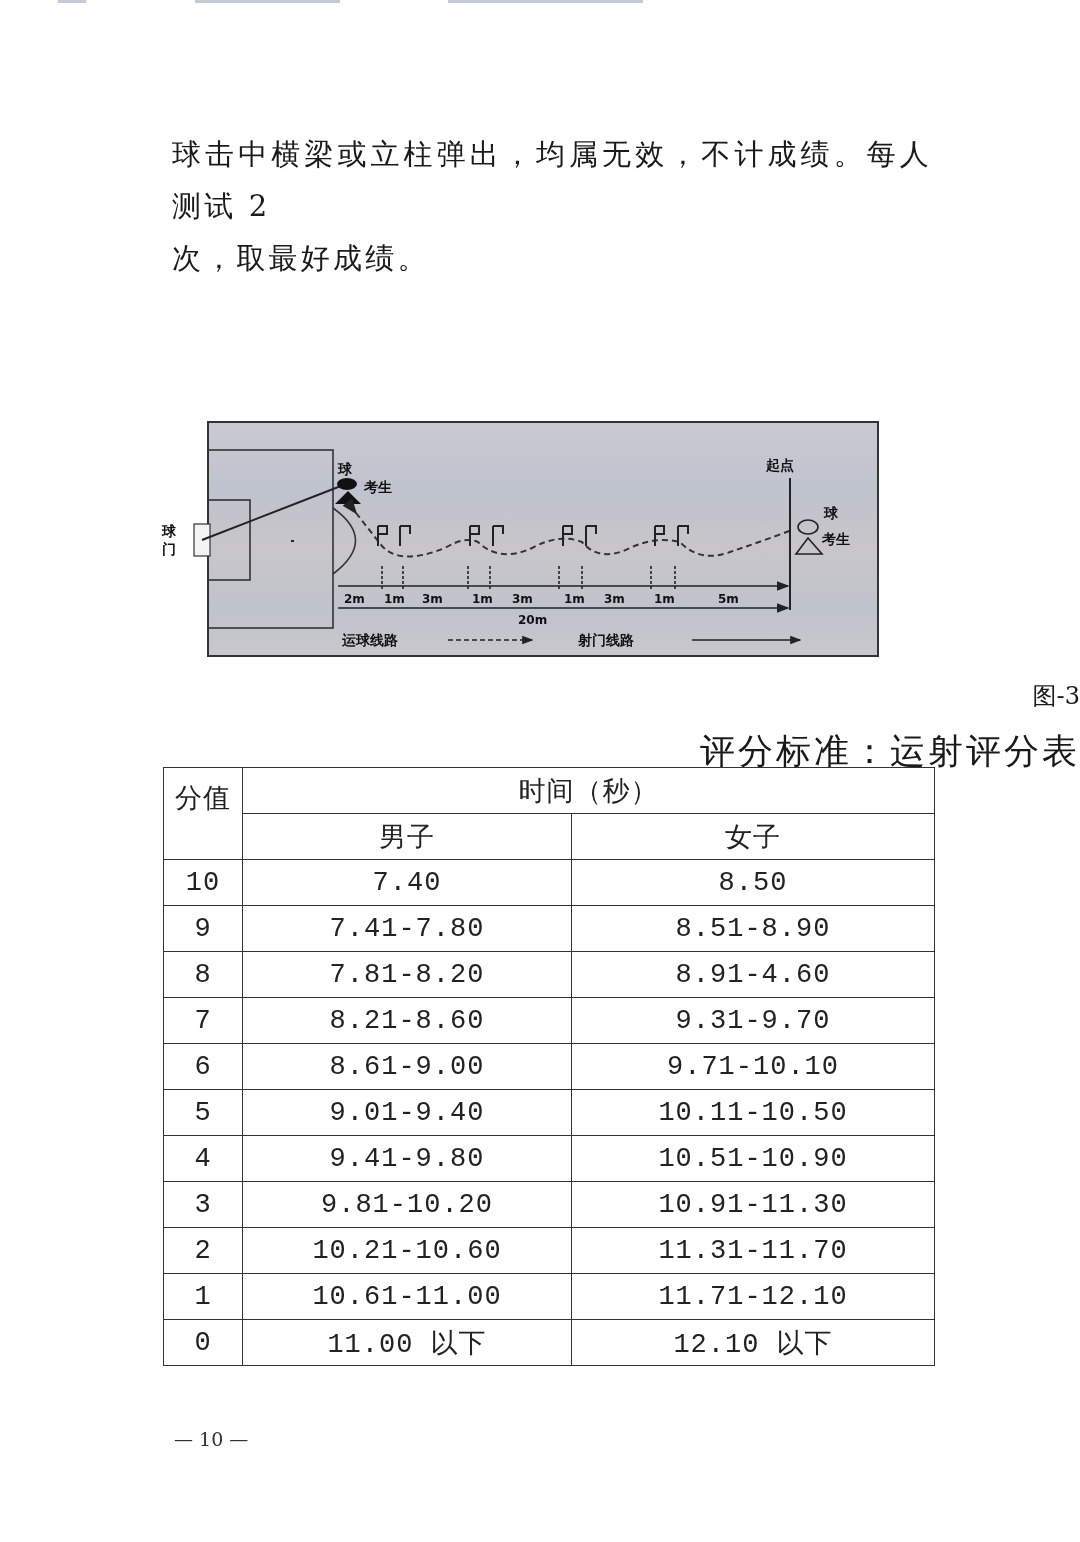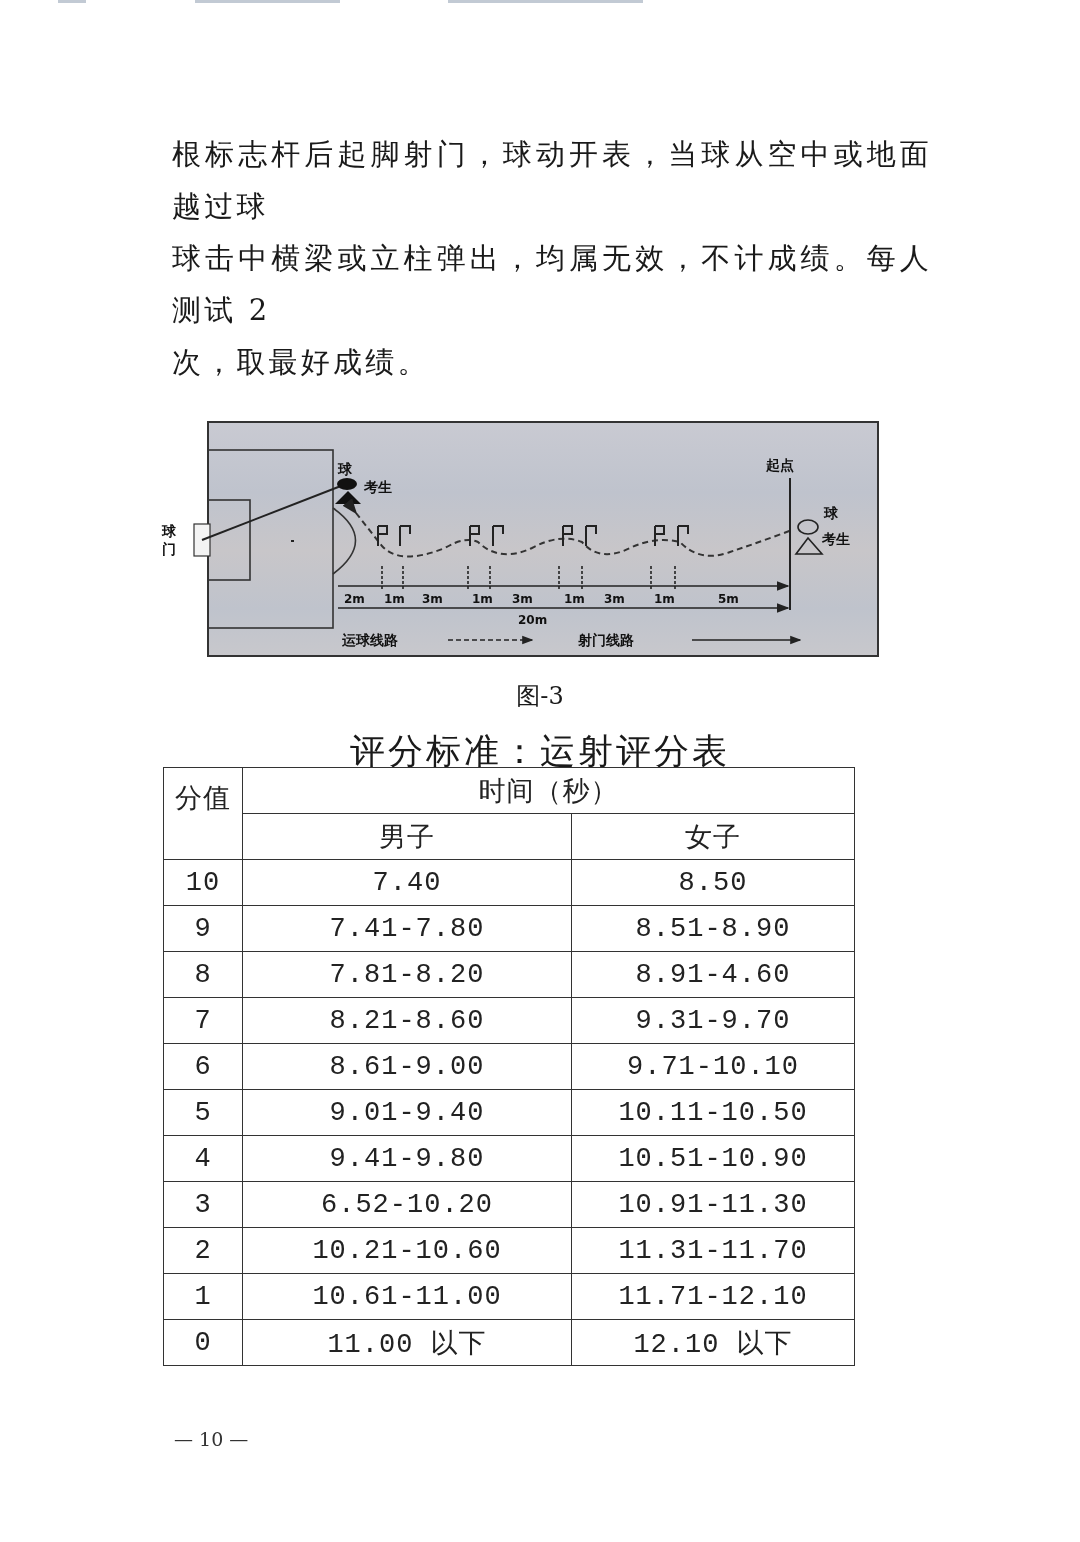--- a/index.html
+++ b/index.html
@@ -5,44 +5,43 @@
   html, body { margin: 0; padding: 0; background: #ffffff; }
   body { width: 1080px; height: 1542px; position: relative; overflow: hidden;
          font-family: "DejaVu Serif", "Liberation Serif", serif; color: #1a1a1a; }
   .top-artifacts { position: absolute; top: 0; left: 0; width: 1080px; height: 6px; }
   .top-artifacts span { position: absolute; top: 0; height: 3px; background: #9aa6b8; opacity: 0.6; }
   .para { position: absolute; left: 172px; top: 128px; width: 760px;
           font-size: 29px; line-height: 52px; letter-spacing: 3.2px; text-align: justify; }
   .para p { margin: 0; }
   .figure { position: absolute; left: 160px; top: 418px; width: 722px; height: 242px; }
   .figure svg { display: block; }
-  .caption { position: absolute; left: 0; width: 1080px; text-align: center; font-size: 24px; }
+  .caption { position: absolute; left: 0; width: 1080px; text-align: right; font-size: 24px; }
   .fig-caption { top: 680px; }
   .table-title { top: 728px; font-size: 35px; letter-spacing: 3px; }
-  table.score { position: absolute; left: 163px; top: 767px; width: 692px;
+  table.score { position: absolute; left: 163px; top: 767px; width: 772px;
                 border-collapse: collapse; font-size: 27px; }
   table.score td { border: 1.6px solid #333; text-align: center; padding: 0; height: 45px;
                    font-family: "DejaVu Sans", "Liberation Sans", sans-serif; font-weight: 300;
                    color: #222; letter-spacing: 1px; }
   table.score .num { font-family: Liberation Mono, monospace; }
   .col-score { width: 78px; }
   .col-male { width: 328px; }
   .page-no { position: absolute; left: 174px; top: 1428px; font-size: 19px; color: #333; }
 </style>
 </head>
 <body>
 
 <div class="top-artifacts">
   <span style="left:58px;width:28px;"></span>
   <span style="left:195px;width:145px;"></span>
   <span style="left:448px;width:195px;"></span>
 </div>
 
 <div class="para">
-  <p>根标志杆后起脚射门，球动开表，当球从空中或地面越过球</p>
   <p>球击中横梁或立柱弹出，均属无效，不计成绩。每人测试 2</p>
   <p>次，取最好成绩。</p>
 </div>
 
 <div class="figure">
   <svg width="722" height="242" viewBox="0 0 722 242" xmlns="http://www.w3.org/2000/svg" font-family="DejaVu Sans, sans-serif" font-weight="bold">
     <defs>
       <linearGradient id="bg" x1="0" y1="0" x2="0" y2="1">
         <stop offset="0" stop-color="#c9cad2"></stop>
         <stop offset="0.3" stop-color="#bfc3cd"></stop>
@@ -176,21 +175,21 @@
         <td class="num">9.01-9.40</td>
         <td class="num">10.11-10.50</td>
       </tr>
   <tr>
         <td class="num">4</td>
         <td class="num">9.41-9.80</td>
         <td class="num">10.51-10.90</td>
       </tr>
   <tr>
         <td class="num">3</td>
-        <td class="num">6.52-10.20</td>
+        <td class="num">9.81-10.20</td>
         <td class="num">10.91-11.30</td>
       </tr>
   <tr>
         <td class="num">2</td>
         <td class="num">10.21-10.60</td>
         <td class="num">11.31-11.70</td>
       </tr>
   <tr>
         <td class="num">1</td>
         <td class="num">10.61-11.00</td>

